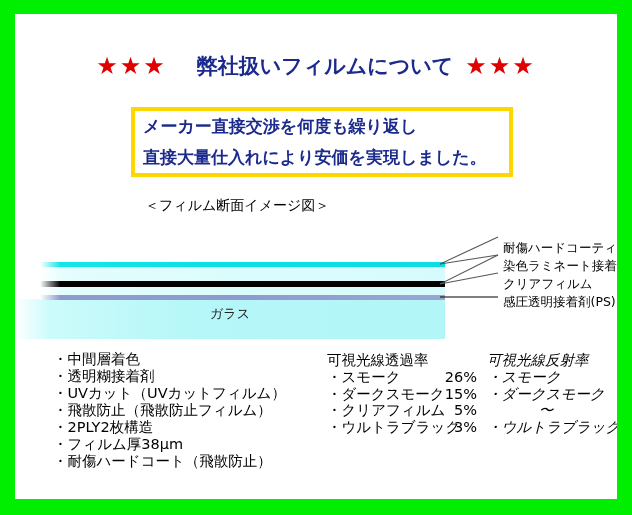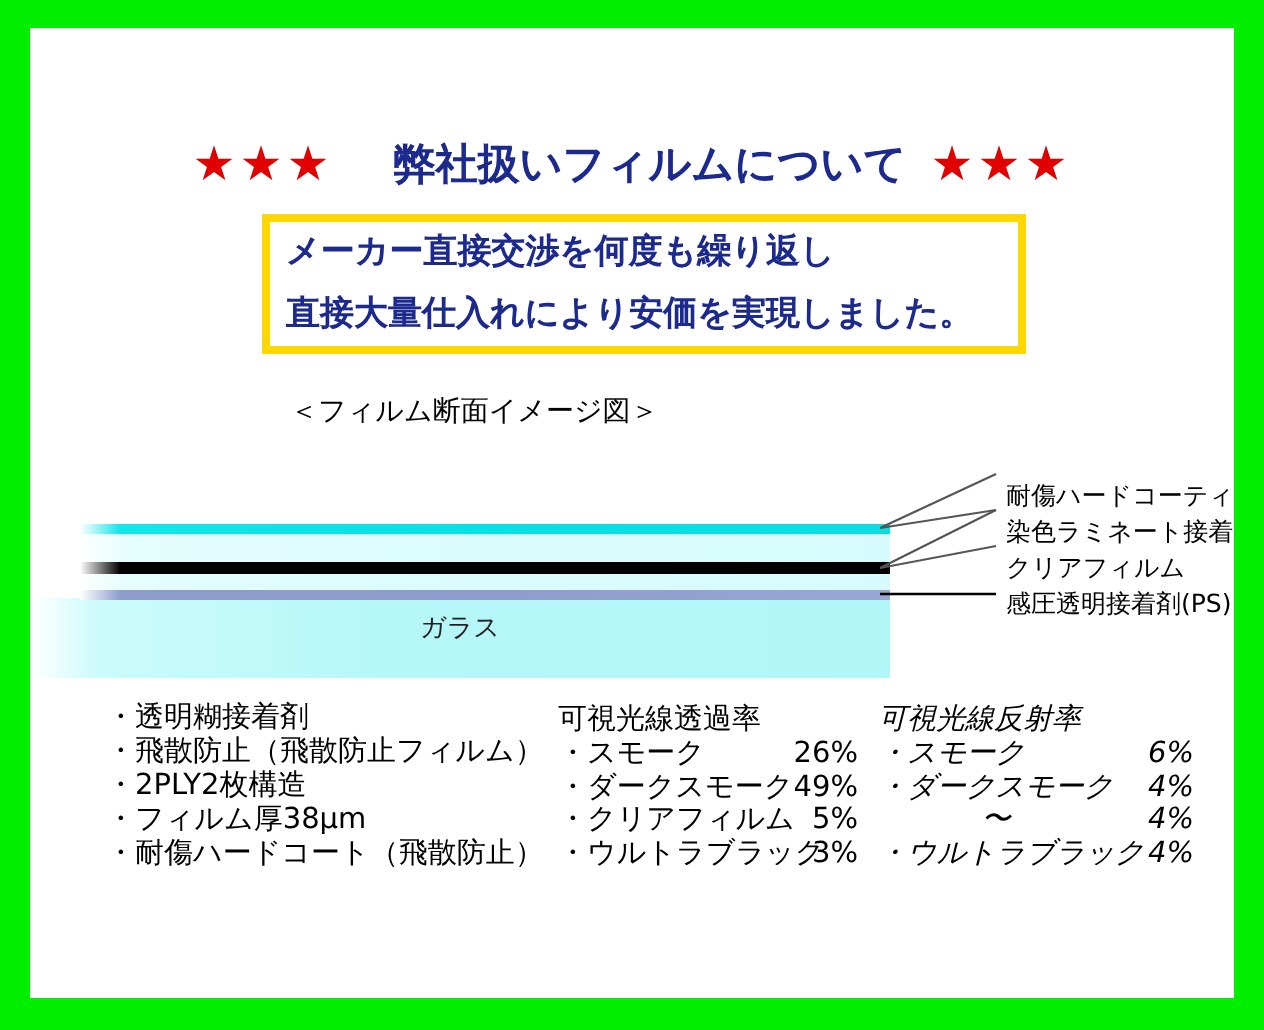--- a/index.html
+++ b/index.html
@@ -47,21 +47,21 @@
     letter-spacing: 2px;
   }
   .star-group { display: inline-block; }
   #title-text {
     display: inline-block;
     color: #1b2a8c;
     font-size: 21px;
     font-weight: bold;
     font-family: "DejaVu Sans", "Liberation Sans", sans-serif;
     vertical-align: middle;
-    margin: 16px 12px;
+    margin: 0 12px;
     letter-spacing: 0px;
     padding-left: 18px;
   }
 
   
   #callout {
     position: absolute;
     left: 116px;
     top: 93px;
     width: 374px;
@@ -178,21 +178,21 @@
   }
   #features .feat {
     font-size: 14.5px;
     color: #000000;
     line-height: 17px;
     white-space: nowrap;
     font-family: "DejaVu Sans", "Liberation Sans", sans-serif;
   }
   #features .feat.indent { padding-left: 12px; }
 
-  .spec-col { position: absolute; }
+  .spec-col { position: absolute; margin-left: 48px; }
   .spec-title {
     font-size: 14.5px;
     color: #000000;
     white-space: nowrap;
     line-height: 18px;
     font-family: "DejaVu Sans", "Liberation Sans", sans-serif;
   }
   .spec-row {
     font-size: 14.5px;
     color: #000000;
@@ -250,31 +250,33 @@
 
       <div id="labels">
         <div class="lbl">耐傷ハードコーティング</div>
         <div class="lbl">染色ラミネート接着層</div>
         <div class="lbl">クリアフィルム</div>
         <div class="lbl">感圧透明接着剤(PS)</div>
       </div>
     </div>
 
     <div id="features">
+      <div class="feat"><span>・</span><span>中間層着色</span></div>
       <div class="feat"><span>・</span><span>透明糊接着剤</span></div>
+      <div class="feat"><span>・</span><span>UVカット（UVカットフィルム）</span></div>
       <div class="feat"><span>・</span><span>飛散防止（飛散防止フィルム）</span></div>
       <div class="feat"><span>・</span><span>2PLY2枚構造</span></div>
       <div class="feat"><span>・</span><span>フィルム厚38μm</span></div>
       <div class="feat"><span>・</span><span>耐傷ハードコート（飛散防止）</span></div>
     </div>
 
     <div class="spec-col" id="spec-transmittance">
       <div class="spec-title">可視光線透過率</div>
       <div class="spec-row"><span class="nm"><span>・</span><span>スモーク</span></span><span class="vl">26%</span></div>
-      <div class="spec-row"><span class="nm"><span>・</span><span>ダークスモーク</span></span><span class="vl">49%</span></div>
+      <div class="spec-row"><span class="nm"><span>・</span><span>ダークスモーク</span></span><span class="vl">15%</span></div>
       <div class="spec-row"><span class="nm"><span>・</span><span>クリアフィルム</span></span><span class="vl">5%</span></div>
       <div class="spec-row"><span class="nm"><span>・</span><span>ウルトラブラック</span></span><span class="vl">3%</span></div>
     </div>
 
     <div class="spec-col" id="spec-reflectance">
       <div class="spec-title">可視光線反射率</div>
       <div class="spec-row"><span class="nm"><span>・</span><span>スモーク</span></span><span class="vl">6%</span></div>
       <div class="spec-row"><span class="nm"><span>・</span><span>ダークスモーク</span></span><span class="vl">4%</span></div>
       <div class="spec-row"><span class="nm tilde"><span></span><span>〜</span></span><span class="vl">4%</span></div>
       <div class="spec-row"><span class="nm"><span>・</span><span>ウルトラブラック</span></span><span class="vl">4%</span></div>

